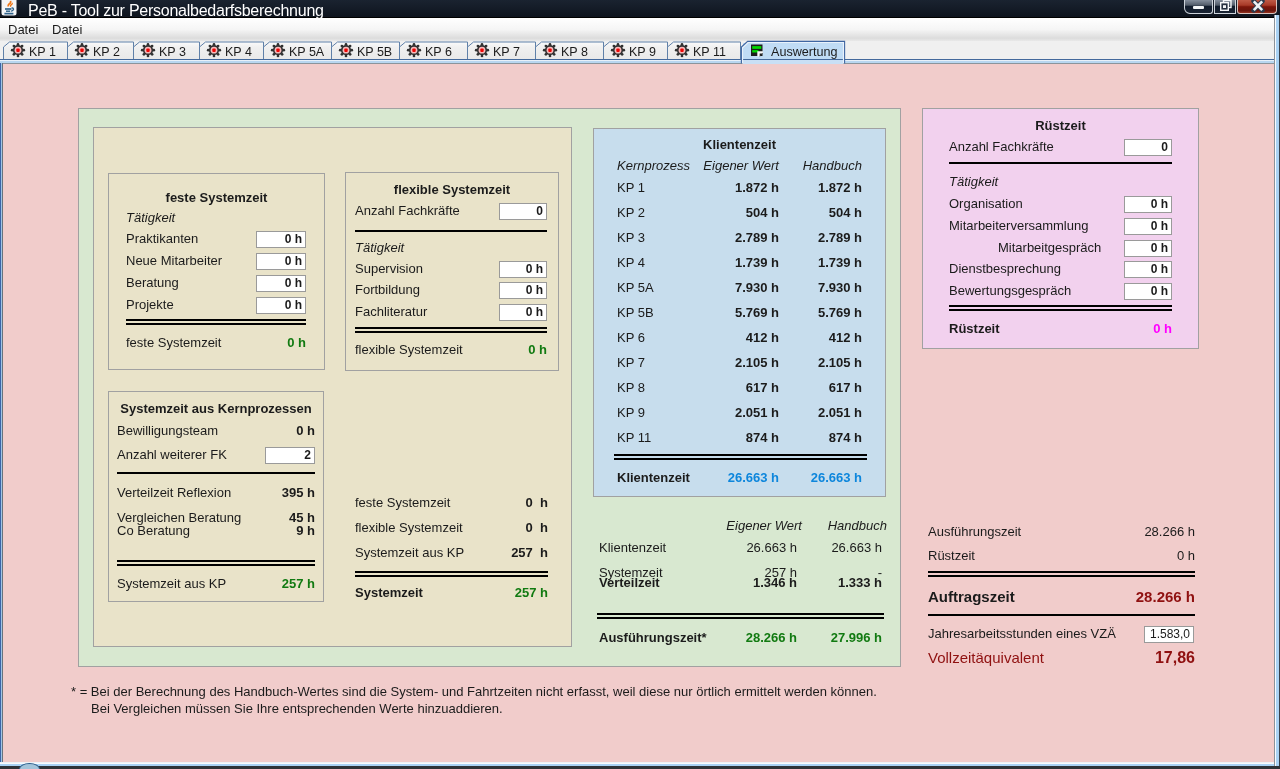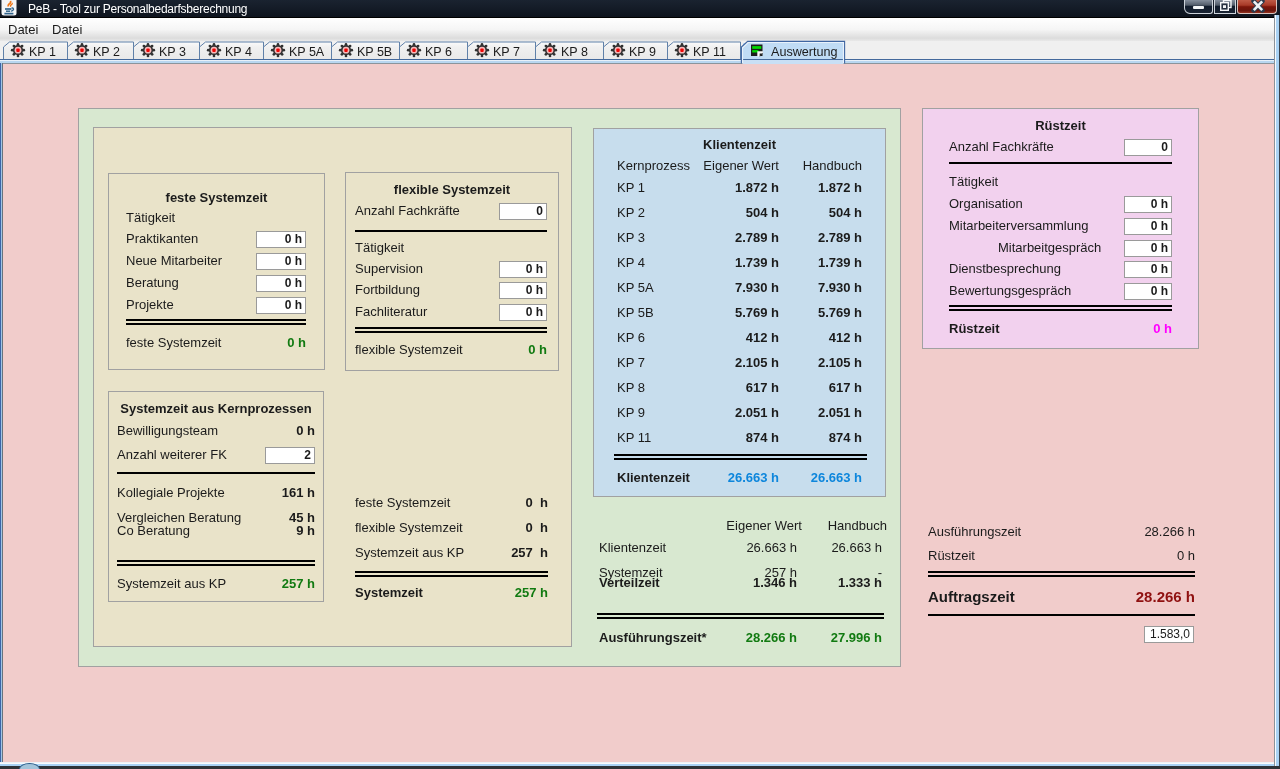--- a/index.html
+++ b/index.html
@@ -3,21 +3,21 @@
 <style>
 *{margin:0;padding:0;box-sizing:border-box}
 html,body{width:1280px;height:769px;overflow:hidden}
 body{font-family:"Liberation Sans",sans-serif;font-size:13px;color:#1b1b1b;background:#f1cccb;position:relative}
 .abs{position:absolute}
 .panel{position:absolute;border:1px solid #a1a1a1}
 .r{position:absolute;height:16px;line-height:16px;white-space:nowrap}
 .l{position:absolute;left:0;top:0}
 .v{position:absolute;right:0;top:0;font-weight:bold}
 .vr{position:absolute;top:0}
-.it{}
+.it{font-style:italic}
 .b{font-weight:bold}
 .grn{color:#117a11}
 .blu{color:#0d86dc}
 .mag{color:#ff00ff}
 .dred{color:#8f1010}
 .inp{position:absolute;background:#fff;border:1px solid #9a9a9a;text-align:right;padding-right:3px;font-weight:bold;font-size:12px;height:17px;line-height:15px}
 .sline{position:absolute;height:2px;background:#000}
 .dline{position:absolute;height:6px;border-top:2px solid #000;border-bottom:2px solid #000}
 .ctr{text-align:center}
 </style></head>
@@ -26,21 +26,21 @@
 <div class="abs" id="titlebar" style="left:0;top:0;width:1280px;height:18px;background:linear-gradient(#1a2330,#0e141e);border-bottom:1px solid #000">
   <svg class="abs" style="left:1px;top:0px" width="16" height="16" viewBox="0 0 16 16">
     <rect x="0.5" y="-2" width="15" height="17.5" rx="2.5" fill="#f3f5f7"></rect>
     <path d="M7.6,6.4 C6.8,5.5 7.4,4.4 8.5,3.7 C9.6,3.0 10.0,2.1 9.3,1.1" stroke="#f07818" stroke-width="1.8" fill="none"></path>
     <path d="M9.8,6.6 C9.2,5.9 9.6,5.1 10.5,4.6 C11.2,4.2 11.4,3.6 11.0,3.0" stroke="#f07818" stroke-width="1.4" fill="none"></path>
     <path d="M4,9 L10.4,9" stroke="#31648c" stroke-width="1.7"></path>
     <path d="M10.6,7.7 C13.2,8.0 13.2,10.4 10.2,11.2" stroke="#31648c" stroke-width="1.4" fill="none"></path>
     <path d="M5,11.2 L9.2,11.2" stroke="#31648c" stroke-width="1.5"></path>
     <path d="M3.4,13.6 L12.4,13.6" stroke="#31648c" stroke-width="1.7"></path>
   </svg>
-  <span class="abs" style="left:28px;top:2px;color:#fff;font-size:12px;letter-spacing:-0.25px">PeB - Tool zur Personalbedarfsberechnung</span>
+  <span class="abs" style="left:28px;top:2px;color:#fff;font-size:16px;letter-spacing:-0.25px">PeB - Tool zur Personalbedarfsberechnung</span>
   <div class="abs" style="left:1184px;top:0;width:93px;height:14px">
     <div class="abs" style="left:0;top:0;width:29px;height:14px;background:linear-gradient(#848e9c,#525c6a 40%,#111c2c 48%,#1a2433);border:1px solid #cdd3da;border-top:none;border-radius:0 0 3px 6px">
       <div class="abs" style="left:8px;top:6px;width:11px;height:2.5px;background:#f4f6f8;border-radius:1px"></div>
     </div>
     <div class="abs" style="left:30px;top:0;width:22px;height:14px;background:linear-gradient(#848e9c,#525c6a 40%,#111c2c 48%,#1a2433);border:1px solid #cdd3da;border-top:none">
       <svg class="abs" style="left:4px;top:0px" width="14" height="12" viewBox="0 0 14 12">
         <rect x="4.5" y="0.5" width="7.5" height="7" fill="none" stroke="#f4f6f8" stroke-width="1.4"></rect>
         <rect x="1.7" y="2.7" width="7.6" height="7.6" fill="#25303f" stroke="#f4f6f8" stroke-width="1.4"></rect>
         <rect x="4" y="5.2" width="3" height="2.8" fill="#f4f6f8"></rect>
       </svg>
@@ -182,22 +182,22 @@
 <div class="r" style="left:117px;top:423px;width:198px">
       <span class="l ">Bewilligungsteam</span>
       <span class="v ">0 h</span>
     </div>
 <div class="r" style="left:117px;top:447px;width:198px">
       <span class="l ">Anzahl weiterer FK</span>
     </div>
 <div class="inp" style="left:265px;top:447px;width:50px">2</div>
 <div class="sline" style="left:117px;top:472px;width:198px"></div>
 <div class="r" style="left:117px;top:485px;width:198px">
-      <span class="l ">Kollegiale Projekte</span>
-      <span class="v ">161 h</span>
+      <span class="l ">Verteilzeit Reflexion</span>
+      <span class="v ">395 h</span>
     </div>
 <div class="r" style="left:117px;top:510px;width:198px">
       <span class="l ">Vergleichen Beratung</span>
       <span class="v ">45 h</span>
     </div>
 <div class="r" style="left:117px;top:523px;width:198px">
       <span class="l ">Co Beratung</span>
       <span class="v ">9 h</span>
     </div>
 <div class="dline" style="left:117px;top:560px;width:198px"></div>
@@ -381,14 +381,23 @@
 <div class="r" style="left:928px;top:548px;width:267px">
       <span class="l">Rüstzeit</span>
       <span class="v" style="font-weight:normal">0 h</span>
     </div>
 <div class="dline" style="left:928px;top:571px;width:267px"></div>
 <div class="r" style="left:928px;top:588px;width:267px;height:18px;line-height:18px;font-size:15px">
       <span class="l b">Auftragszeit</span>
       <span class="v dred" style="font-size:15px">28.266 h</span>
     </div>
 <div class="sline" style="left:928px;top:614px;width:267px"></div>
+<div class="r" style="left:928px;top:626px;width:267px">
+      <span class="l ">Jahresarbeitsstunden eines VZÄ</span>
+    </div>
 <div class="inp" style="left:1144px;top:626px;width:50px;font-weight:normal">1.583,0</div>
+<div class="r" style="left:928px;top:649px;width:267px;height:18px;line-height:18px;font-size:15px">
+      <span class="l dred">Vollzeitäquivalent</span>
+      <span class="v dred" style="font-size:16px">17,86</span>
+    </div>
+<div class="r" style="left:71px;top:684px;width:1100px">* = Bei der Berechnung des Handbuch-Wertes sind die System- und Fahrtzeiten nicht erfasst, weil diese nur örtlich ermittelt werden können.</div>
+<div class="r" style="left:91px;top:701px;width:1100px">Bei Vergleichen müssen Sie Ihre entsprechenden Werte hinzuaddieren.</div>
 
 </div>
 </body></html>

